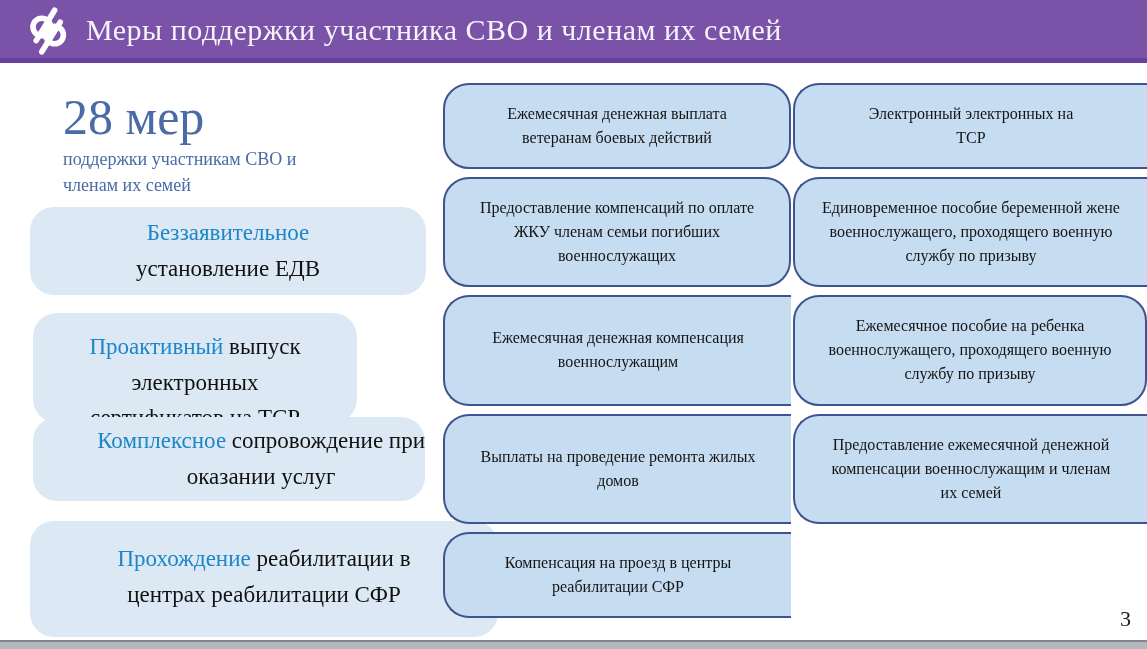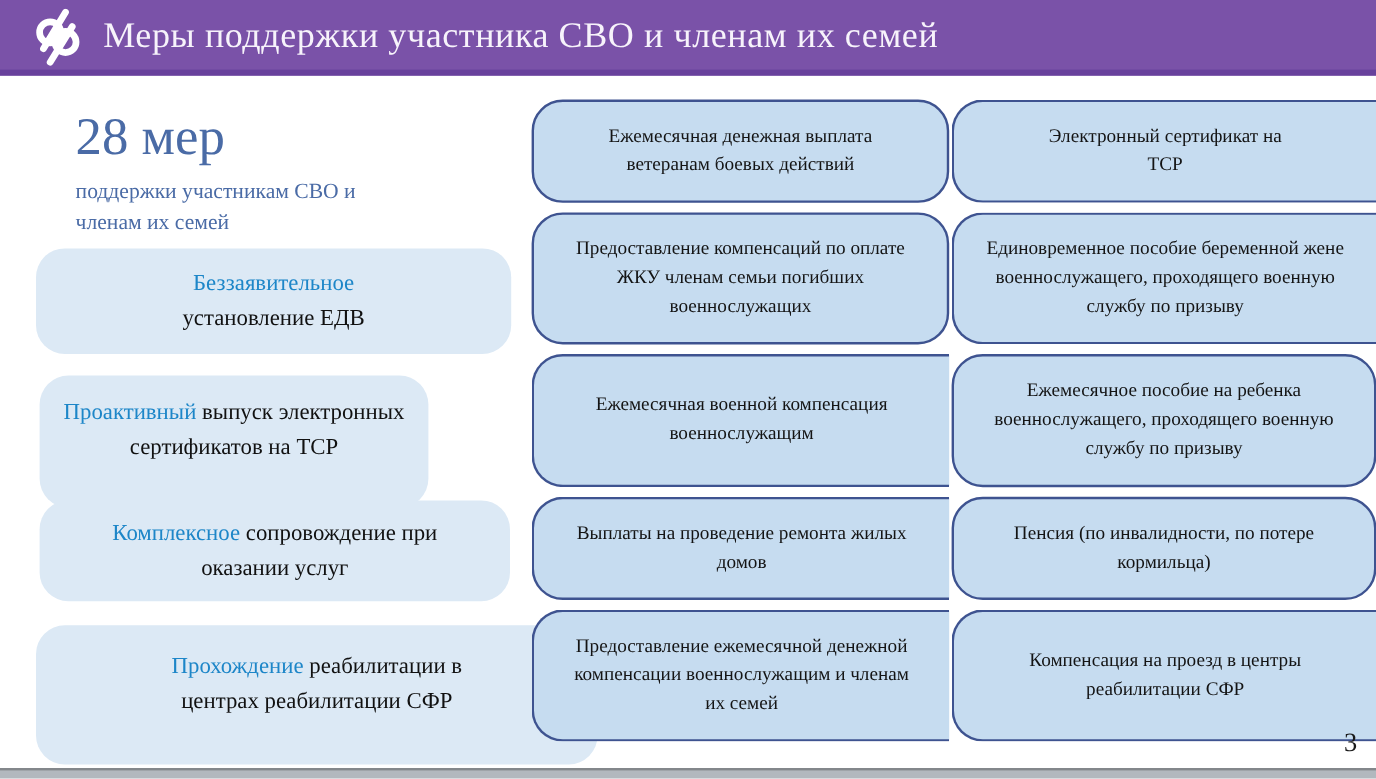--- a/index.html
+++ b/index.html
@@ -15,39 +15,39 @@
     display:flex;align-items:center;font-family:Liberation Serif, serif;
   }
   .logo{position:absolute;left:24px;top:7px;width:50px;height:48px;}
   .header-title{
     position:absolute;left:86px;top:0;height:58px;line-height:60px;
     color:#f7f3fb;font-size:30px;letter-spacing:.5px;white-space:nowrap;
   }
   
   .count-title{
     position:absolute;left:63px;top:88px;
-    color:var(--muted_blue,#4a6ba6);font-size:44px;
+    color:var(--muted_blue,#4a6ba6);font-size:50px;
   }
   .count-subtitle{
     position:absolute;left:63px;top:146px;
     color:var(--muted_blue,#4a6ba6);font-size:18px;line-height:1.45;
     white-space:pre-line;
   }
   .lbox{
     position:absolute;background:var(--left_box_bg,#dce9f5);
     border-radius:24px;text-align:center;color:#111;
-    font-size:19px;line-height:1.55;
+    font-size:23px;line-height:1.55;
   }
   .lbox .rest{white-space:pre-line;}
   .accent{color:var(--accent_blue,#1d86c8);}
   .accent.block{display:block;}
   .lbox1{left:30px;top:207px;width:396px;height:88px;display:flex;align-items:center;justify-content:center;}
   .lbox2{left:33px;top:313px;width:324px;height:110px;padding-top:0;}
   .lbox2 .lbox-text{margin-top:16px;}
-  .lbox3{left:33px;top:417px;width:392px;height:84px;display:flex;align-items:center;justify-content:center;}
+  .lbox3{left:33px;top:417px;width:392px;height:84px;display:flex;align-items:center;justify-content:flex-end;}
   .lbox4{left:30px;top:521px;width:468px;height:116px;}
   .lbox4 .lbox-text{margin-top:20px;}
   
   .measures{
     position:absolute;left:443px;top:83px;width:704px;height:535px;
     display:grid;grid-template-columns:348px 1fr;column-gap:2px;row-gap:8px;
   }
   .mbox{
     border:2px solid var(--right_box_border,#3e5390);
     background:var(--right_box_bg,#c6dcf0);
@@ -121,54 +121,50 @@
 центрах реабилитации СФР</span>
     </div>
   </div>
 
   <div class="measures">
     <div class="mbox c1">
         <div class="mtext">Ежемесячная денежная выплата
 ветеранам боевых действий</div>
       </div>
     <div class="mbox c2">
-        <div class="mtext">Электронный сертификат на
+        <div class="mtext">Электронный электронных на
 ТСР</div>
       </div>
 
     <div class="mbox c1">
         <div class="mtext">Предоставление компенсаций по оплате
 ЖКУ членам семьи погибших
 военнослужащих</div>
       </div>
     <div class="mbox c2">
         <div class="mtext">Единовременное пособие беременной жене
 военнослужащего, проходящего военную
 службу по призыву</div>
       </div>
 
     <div class="mbox c2">
-        <div class="mtext">Ежемесячная военной компенсация
+        <div class="mtext">Ежемесячная денежная компенсация
 военнослужащим</div>
       </div>
 
     <div class="mbox c1">
         <div class="mtext">Ежемесячное пособие на ребенка
 военнослужащего, проходящего военную
 службу по призыву</div>
       </div>
     <div class="mbox c2">
         <div class="mtext">Выплаты на проведение ремонта жилых
 домов</div>
       </div>
 
-    <div class="mbox c1">
-        <div class="mtext">Пенсия (по инвалидности, по потере
-кормильца)</div>
-      </div>
     <div class="mbox c2">
         <div class="mtext">Предоставление ежемесячной денежной
 компенсации военнослужащим и членам
 их семей</div>
       </div>
 
     <div class="mbox c2">
         <div class="mtext">Компенсация на проезд в центры
 реабилитации СФР</div>
       </div>

